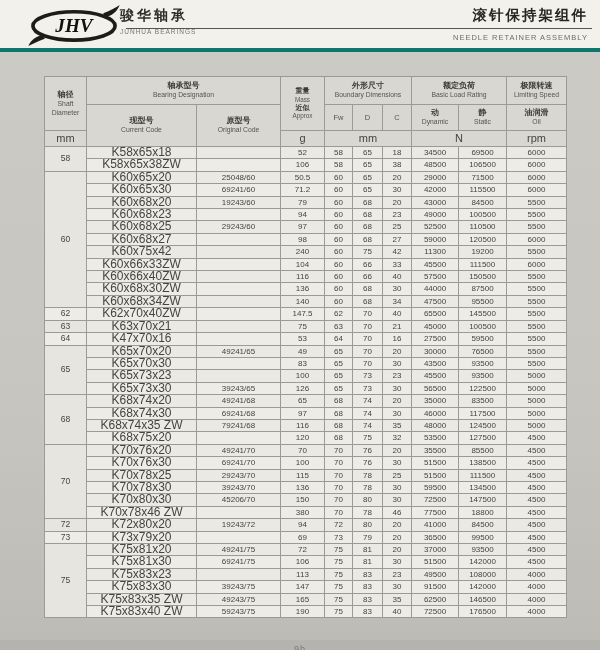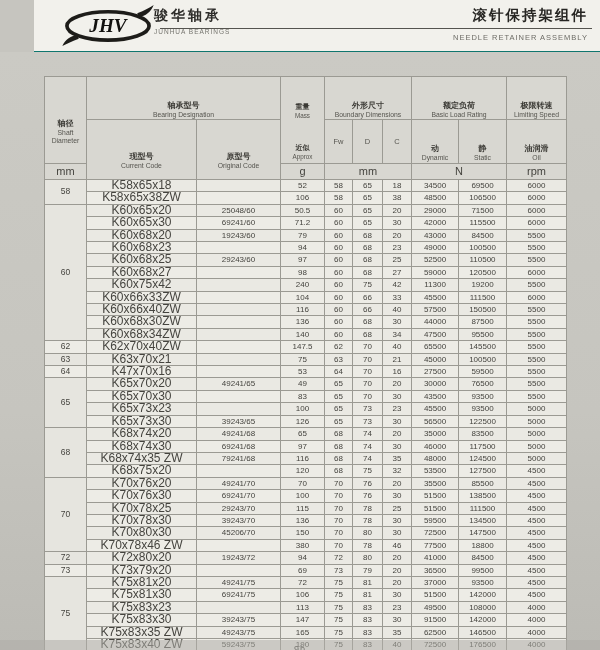--- a/index.html
+++ b/index.html
@@ -7,22 +7,21 @@
   body {
     position:relative;
     font-family:"Liberation Sans", sans-serif;
     background:#c6c5bf;
     color:#3c3b37;
   }
   
   .top-band {
     position:absolute; top:0; left:0; right:0; height:52px;
     background:#f2f1ec;
-    border-bottom:1px solid #0f766e;
-    margin-left:34px;
+    border-bottom:4px solid #0f766e;
   }
   .logo-wrap { position:absolute; left:28px; top:4px; width:92px; height:42px; }
   .brand { position:absolute; left:120px; top:7px; text-align:left; }
   .brand-cn { font-size:14px; font-weight:bold; letter-spacing:3px; color:#2e2d2a; }
   .brand-en { font-size:6.5px; letter-spacing:1px; color:#76756f; margin-top:3px; }
   .head-rule {
     position:absolute; left:126px; right:8px; top:28px; height:1px;
     background:#55544f;
   }
   .title-block { position:absolute; right:12px; top:6px; text-align:right; }
@@ -40,21 +39,21 @@
     table-layout:fixed;
   }
   table.catalog td {
     border:1px solid #9b9a93;
     text-align:center;
     vertical-align:middle;
     padding:0;
     color:#45443f;
   }
   thead td { background:#d8d7d1; line-height:1.25; }
-  .h-cn { display:block; font-size:8px; font-weight:bold; color:#3b3a35;margin-top:24px; }
+  .h-cn { display:block; font-size:8px; font-weight:bold; color:#3b3a35; }
   .h-en { display:block; font-size:6.8px; color:#55544e; transform-origin:center; }
   .h-unit { font-size:11px; color:#4a4944; }
   tr.hr1 { height:28px; }
   tr.hr2 { height:26px; }
   tr.hr3 { height:16px; }
   tbody td { height:11.4px; font-size:8px; line-height:11.4px; white-space:nowrap; overflow:hidden; }
   tbody td.cell-current { font-size:12px; }
   tbody tr:nth-child(even) td { background:#edece6; }
   .shaft-cell { font-size:8.5px; background:#e6e5df; }
   

